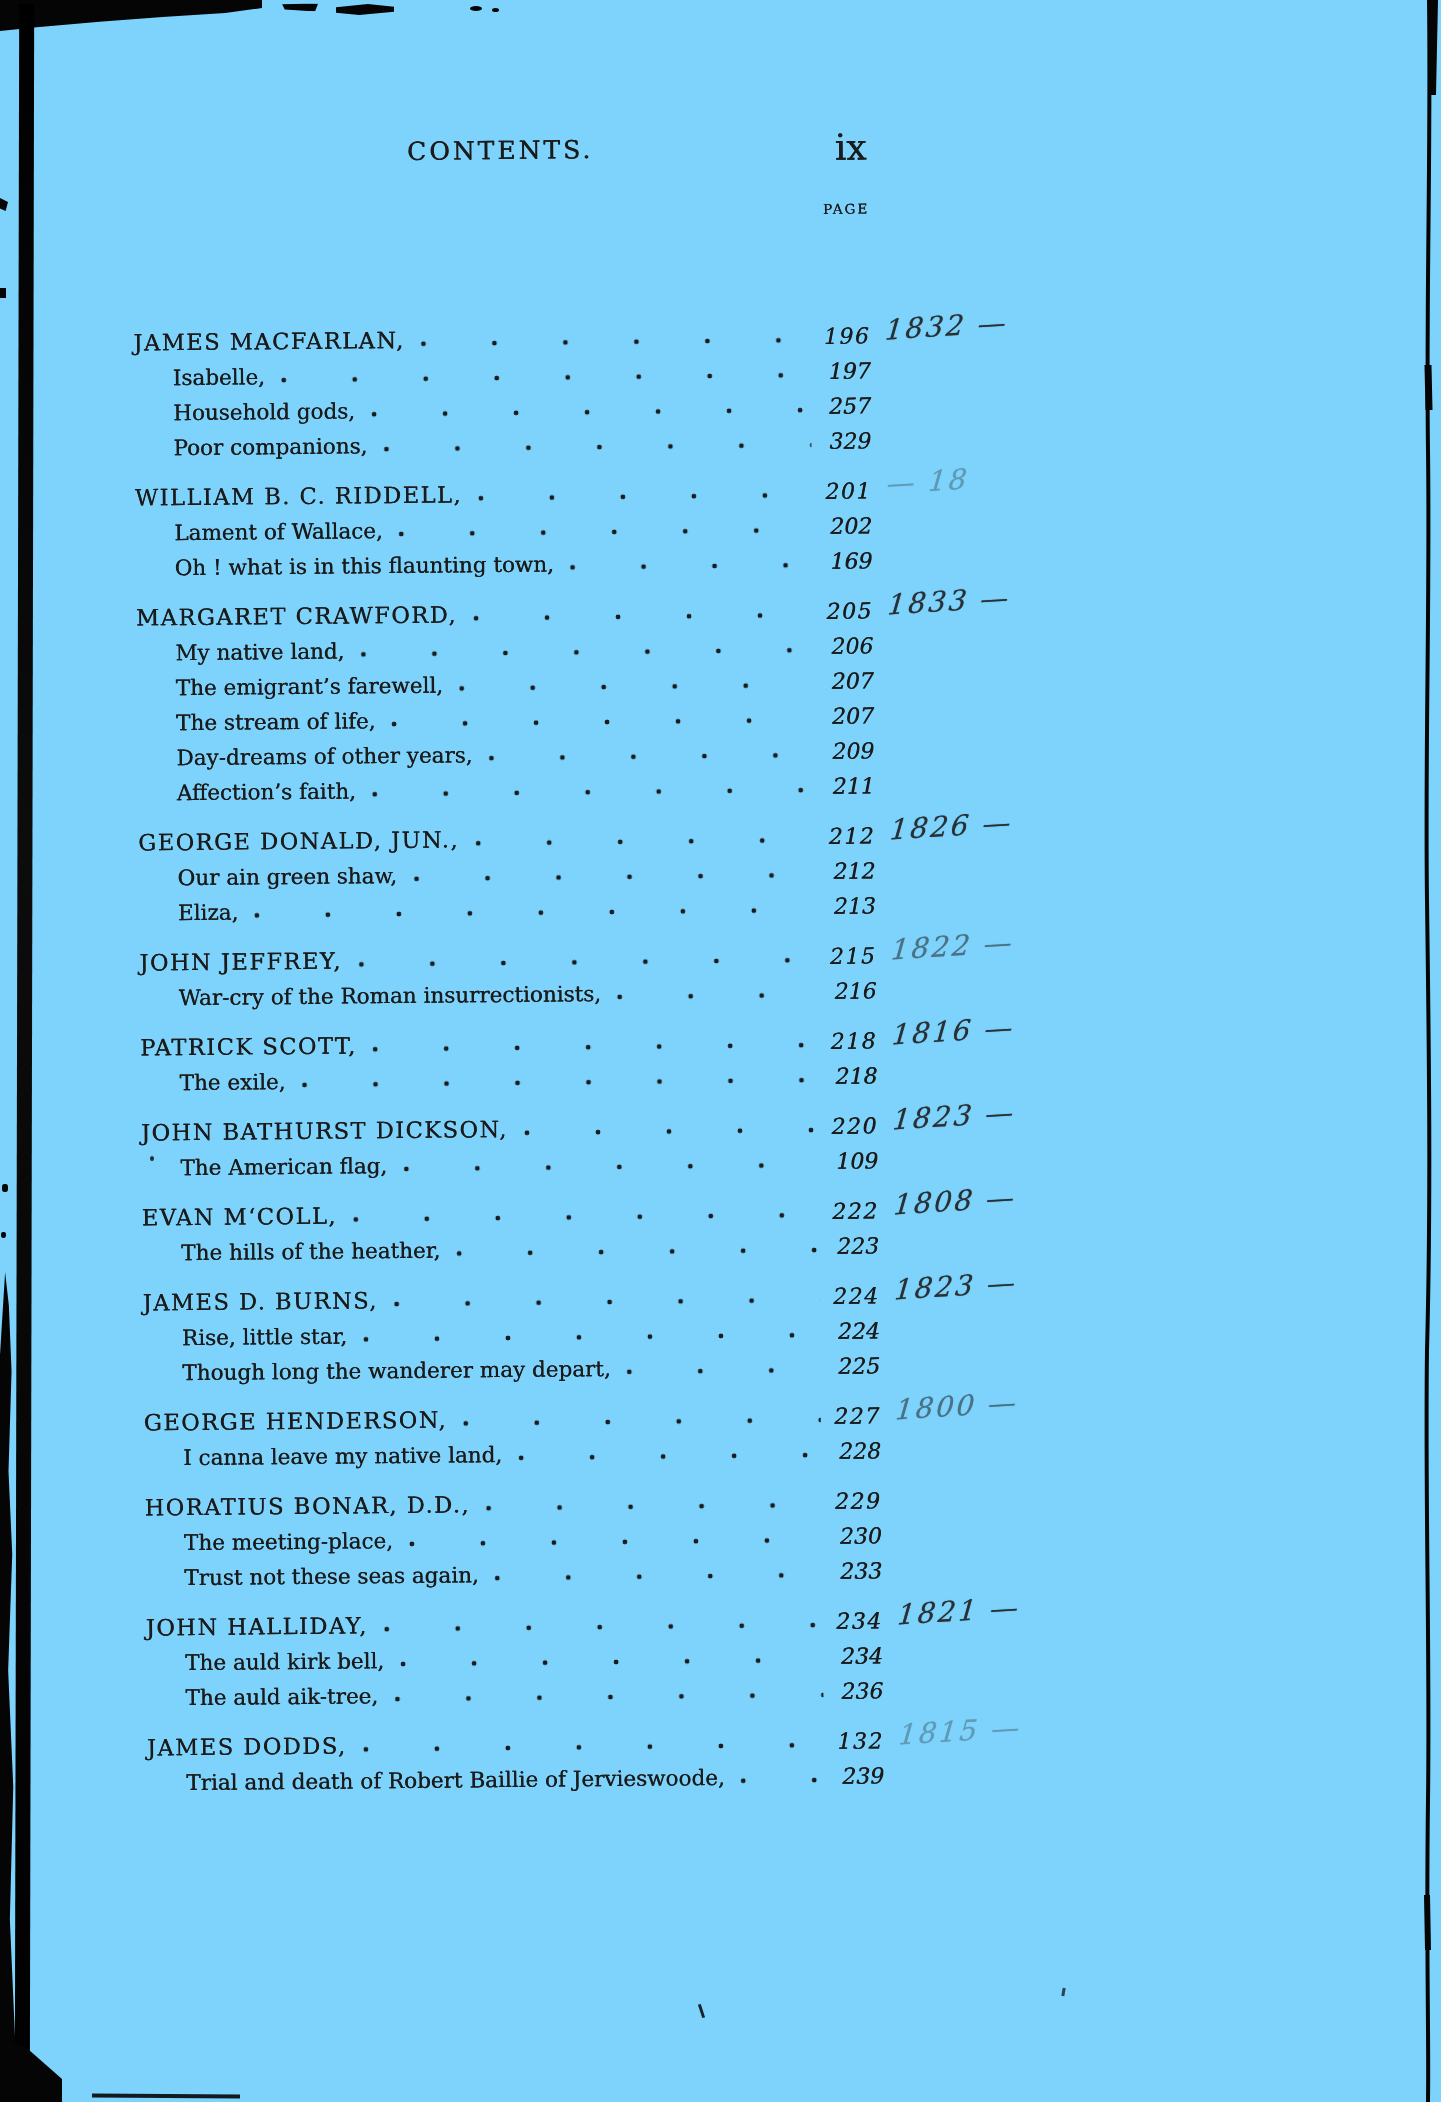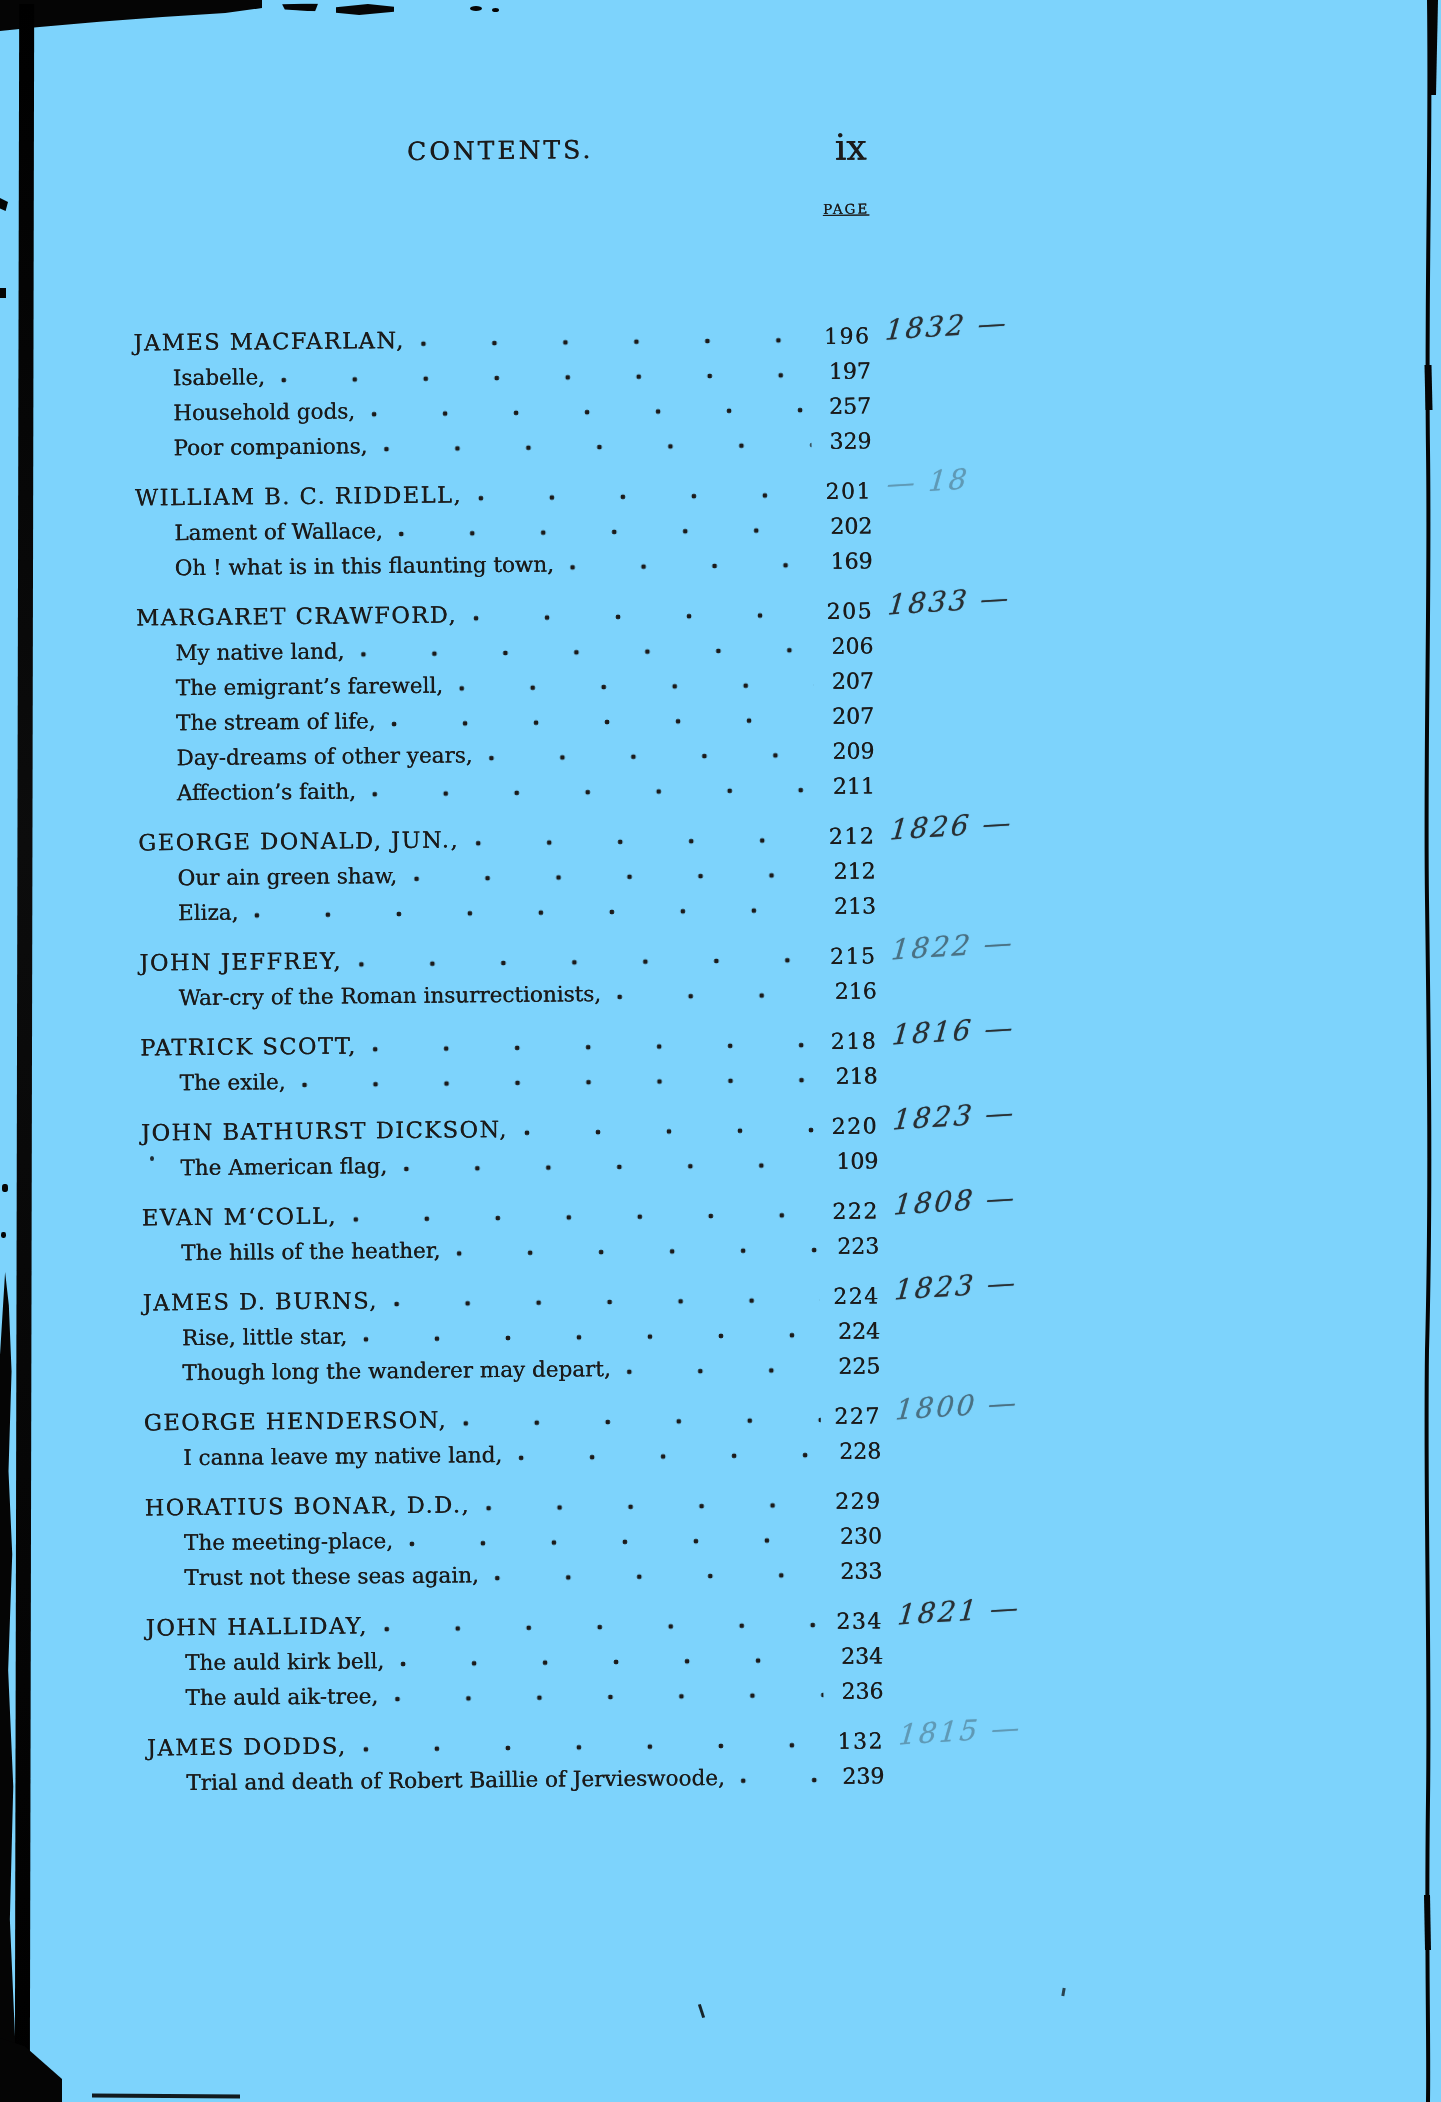--- a/index.html
+++ b/index.html
@@ -38,35 +38,35 @@
 
   
   .content { position:absolute; left:133px; top:0; width:737px; height:2000px;
     transform:rotate(-0.55deg); transform-origin:370px 300px; }
   .running-title { position:absolute; top:136px; left:0; width:100%;
     text-align:center; font-size:25px; letter-spacing:3px;
     text-shadow:0.5px 0 0 currentColor; }
   .folio { position:absolute; top:130px; right:2px; font-size:36px;
     text-shadow:0.4px 0 0 currentColor; }
   .page-label { position:absolute; top:204px; right:0; font-size:13.5px;
-    letter-spacing:2px; text-shadow:0.3px 0 0 currentColor;text-decoration:underline; }
+    letter-spacing:2px; text-shadow:0.3px 0 0 currentColor; }
 
   #toc { position:absolute; top:322px; left:0; width:737px; }
   .row { position:relative; display:flex; align-items:baseline;
     height:35px; line-height:35px; white-space:nowrap; }
   .author-row { font-size:22.5px; letter-spacing:1.5px; text-shadow:0.5px 0 0 currentColor; }
   .author-row:not(:first-child) { margin-top:15px; }
   .work-row { font-size:21.5px; }
   .work-row .title { padding-left:39px; }
   .title { flex:0 0 auto; text-shadow:0.35px 0 0 currentColor; }
   .leader { flex:1 1 auto; align-self:flex-end; height:8px; margin:0 10px 10px 16px;
     background-image:radial-gradient(circle at 3px 4px, #1b1b1b 2.1px, rgba(0,0,0,0) 2.7px);
     background-size:71px 8px; background-repeat:repeat-x; }
   .pagenum { flex:0 0 auto; width:50px; text-align:right; font-size:22px;
-    text-shadow:0.4px 0 0 currentColor; }
+    text-shadow:0.4px 0 0 currentColor;font-style:italic; }
 
   
   .annotation { position:absolute; left:752px; top:-9px; white-space:nowrap;
     font-style:italic; font-size:28px; letter-spacing:2.5px; color:#222;
     transform:rotate(-3deg) skewX(-9deg); text-shadow:0 0 1px rgba(0,0,0,.55); }
   .ink-strong { opacity:.92; }
   .ink-medium { opacity:.55; }
   .ink-faint  { opacity:.32; }
 </style>
 </head>

